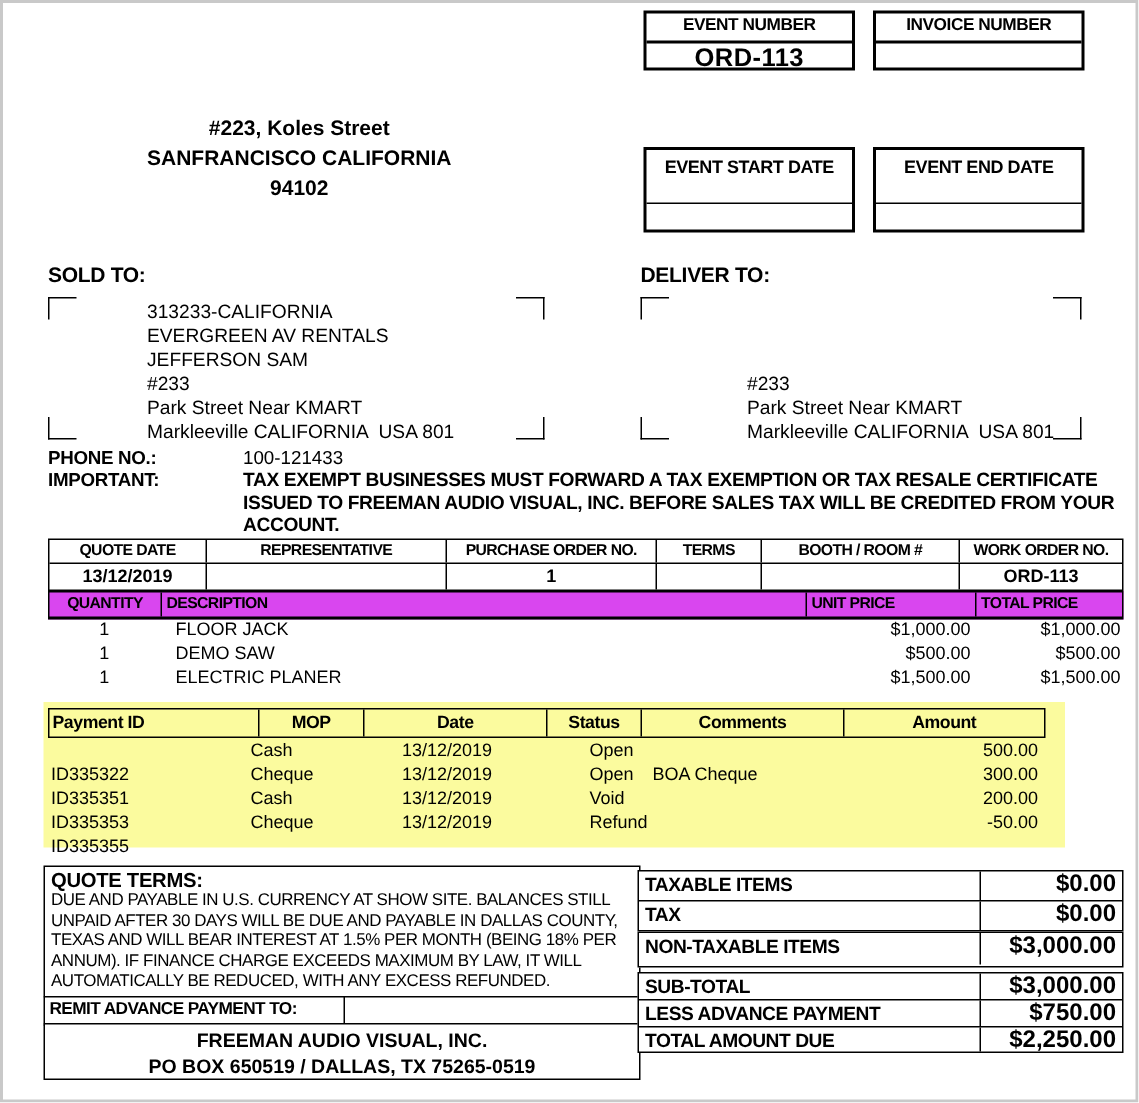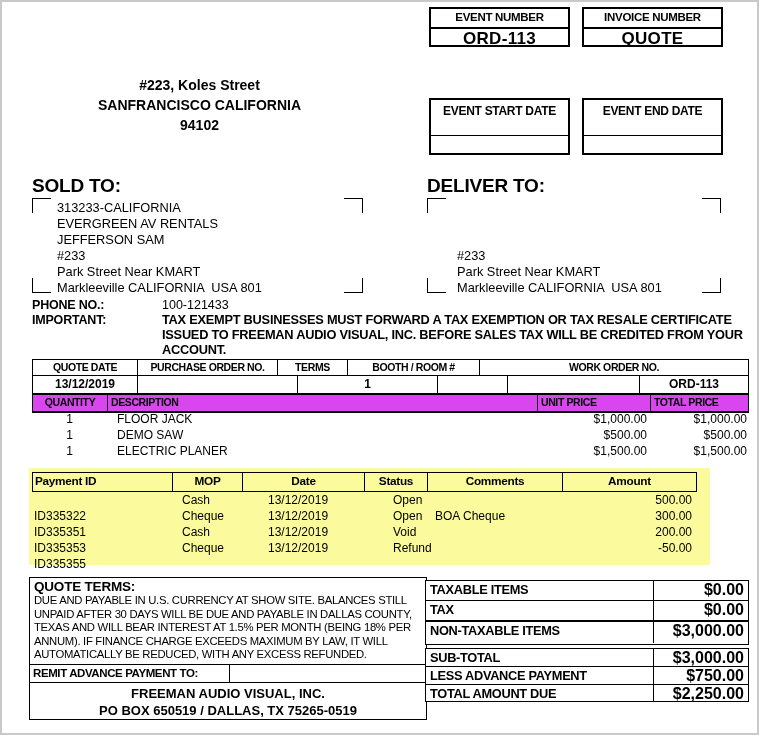--- a/index.html
+++ b/index.html
@@ -10,24 +10,24 @@
   .num-box{position:absolute;top:5px;width:141px;height:40px;border:2px solid #000;box-sizing:border-box;background:#fff;}
   .num-label{height:18px;border-bottom:2px solid #000;text-align:center;font-weight:bold;font-size:11.5px;line-height:17px;letter-spacing:-0.3px;}
   .num-value{text-align:center;font-weight:bold;font-size:17px;line-height:20px;letter-spacing:0.3px;}
 
   .company-address{position:absolute;left:30px;top:73px;width:335px;text-align:center;font-weight:bold;font-size:14px;line-height:20px;}
 
   .date-box{position:absolute;top:96px;width:141px;height:57px;border:2px solid #000;box-sizing:border-box;background:#fff;}
   .date-label{height:36px;border-bottom:1.5px solid #000;text-align:center;font-weight:bold;font-size:12px;line-height:18px;letter-spacing:-0.3px;box-sizing:border-box;padding-top:2px;}
   .date-value{height:16px;text-align:center;font-size:12px;}
 
-  .section-heading{position:absolute;top:173px;font-size:19px;font-weight:bold;letter-spacing:-0.2px;}
+  .section-heading{position:absolute;top:173px;font-size:14px;font-weight:bold;letter-spacing:-0.2px;}
 
   .addr-lines{position:absolute;top:198px;font-size:12.8px;line-height:16px;}
-  .addr-lines div{height:16px;white-space:pre;}
+  .addr-lines div{height:16px;white-space:pre;margin-left:41px;}
 
   .br{position:absolute;width:18px;height:14px;}
   .br-tl{border-top:1.5px solid #000;border-left:1.5px solid #000;}
   .br-tr{border-top:1.5px solid #000;border-right:1.5px solid #000;}
   .br-bl{border-bottom:1.5px solid #000;border-left:1.5px solid #000;}
   .br-br{border-bottom:1.5px solid #000;border-right:1.5px solid #000;}
 
   .lbl{position:absolute;font-weight:bold;font-size:12.5px;letter-spacing:-0.2px;}
   .phone-value{position:absolute;left:160px;top:296px;font-size:12.5px;}
   .important-text{position:absolute;left:160px;top:310px;width:586px;font-weight:bold;font-size:12.8px;line-height:15px;letter-spacing:-0.25px;}
@@ -51,21 +51,21 @@
   .iunit{position:absolute;left:505px;width:110px;text-align:right;}
   .itotal{position:absolute;left:619px;width:96px;text-align:right;}
 
   
   .payblock{position:absolute;left:27px;top:466px;width:681px;height:97px;}
   .phead{position:absolute;left:3px;top:4px;width:665px;height:20px;border:1.5px solid #000;display:flex;box-sizing:border-box;font-weight:bold;font-size:11.8px;line-height:17px;letter-spacing:-0.3px;}
   .phead .ocell{text-align:center;}
   .phead .c-pid{text-align:left;padding-left:2px;}
   .prow{position:absolute;left:3px;width:678px;height:16px;font-size:12px;line-height:16px;}
   .pid{position:absolute;left:2px;margin-top:16px;}
-  .pmop{position:absolute;left:150px;}
+  .pmop{position:absolute;left:135px;}
   .pdate{position:absolute;left:236px;}
   .pstat{position:absolute;left:361px;}
   .pcom{position:absolute;left:403px;}
   .pamt{position:absolute;right:18px;margin-left:45px;}
 
   
   .terms{position:absolute;left:27px;top:575px;width:398px;height:88px;border:1.5px solid #000;box-sizing:border-box;padding:1px 4px;background:#fff;}
   .terms-head{font-size:13.5px;font-weight:bold;letter-spacing:-0.2px;}
   .terms-text{font-size:11.3px;line-height:13.5px;letter-spacing:-0.3px;}
   .remit-box{position:absolute;left:27px;top:661.5px;width:201px;height:20px;border:1.5px solid #000;box-sizing:border-box;font-size:11.5px;font-weight:bold;line-height:17px;padding-left:3px;letter-spacing:-0.4px;background:#fff;}
@@ -82,21 +82,20 @@
 <body>
 
 <div class="page">
 
   <div class="num-box" style="left:427px;">
     <div class="num-label">EVENT NUMBER</div>
     <div class="num-value">ORD-113</div>
   </div>
   <div class="num-box" style="left:580px;">
     <div class="num-label">INVOICE NUMBER</div>
-    <div class="num-value">QUOTE</div>
   </div>
 
   <div class="company-address">
     <div>#223, Koles Street</div>
     <div>SANFRANCISCO CALIFORNIA</div>
     <div>94102</div>
   </div>
 
   <div class="date-box" style="left:427px;">
     <div class="date-label">EVENT START DATE</div>
@@ -136,20 +135,21 @@
   </div>
 
   <div class="lbl" style="left:30px;top:296px;">PHONE NO.:</div>
   <div class="phone-value">100-121433</div>
   <div class="lbl" style="left:30px;top:311px;">IMPORTANT:</div>
   <div class="important-text">TAX EXEMPT BUSINESSES MUST FORWARD A TAX EXEMPTION OR TAX RESALE CERTIFICATE ISSUED TO FREEMAN AUDIO VISUAL, INC. BEFORE SALES TAX WILL BE CREDITED FROM YOUR ACCOUNT.</div>
 
   <div class="otable">
     <div class="orow ohead">
       <div class="ocell" style="width:105px;">QUOTE DATE</div>
+      <div class="ocell" style="width:160px;">REPRESENTATIVE</div>
       <div class="ocell" style="width:140px;">PURCHASE ORDER NO.</div>
       <div class="ocell" style="width:70px;">TERMS</div>
       <div class="ocell" style="width:132px;">BOOTH / ROOM #</div>
       <div class="ocell">WORK ORDER NO.</div>
     </div>
     <div class="orow odata">
       <div class="ocell" style="width:105px;">13/12/2019</div>
       <div class="ocell" style="width:160px;"></div>
       <div class="ocell" style="width:140px;">1</div>
       <div class="ocell" style="width:70px;"></div>

